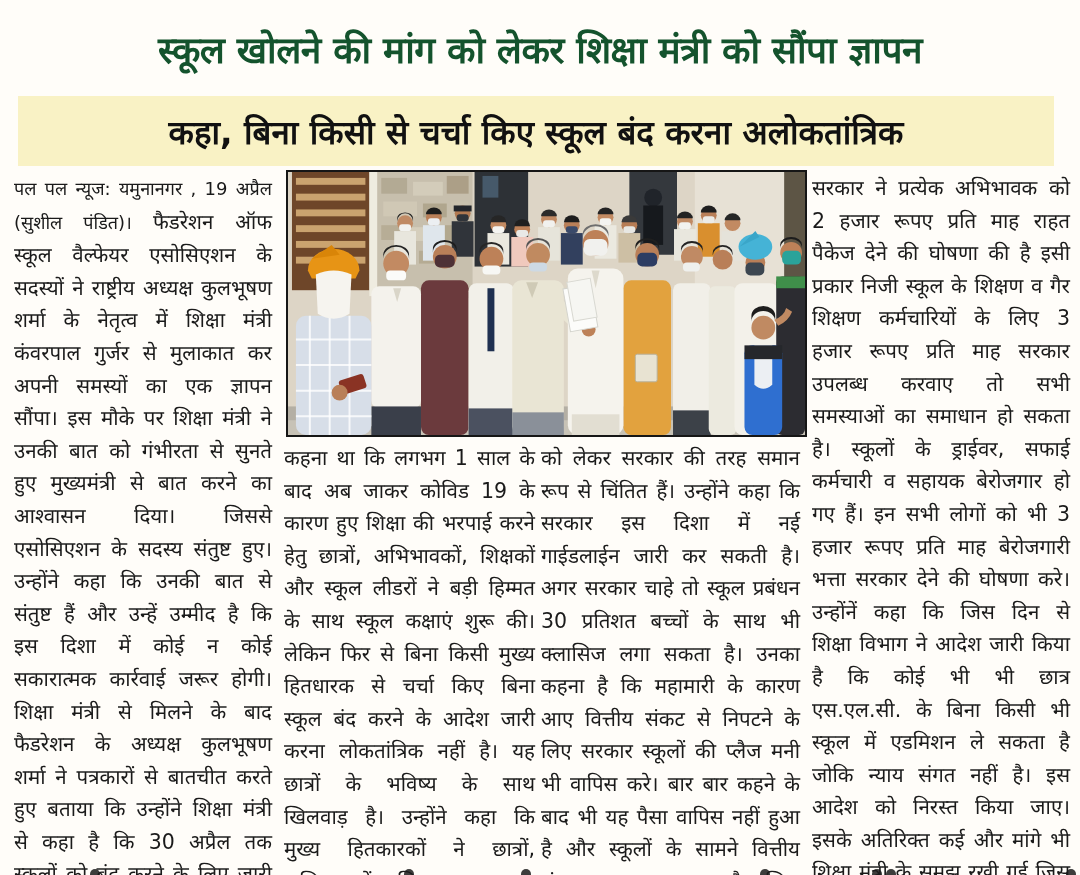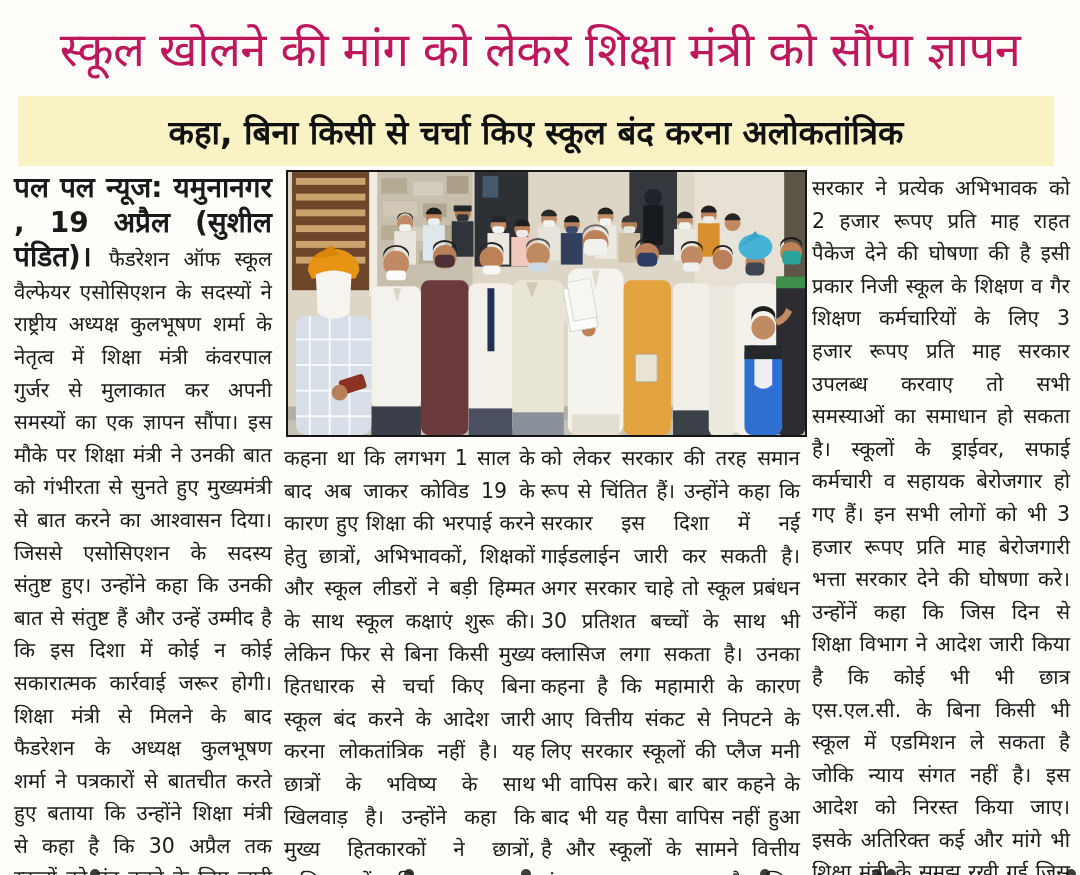--- a/index.html
+++ b/index.html
@@ -8,21 +8,21 @@
     font-family: "DejaVu Sans", sans-serif;
     background:#ffffff;
     color:#121212;
     overflow:hidden;
     position:relative;
   }
   .page { position:absolute; inset:0; width:1080px; height:875px; background:#fffdf9; }
   .headline {
     position:absolute; left:8px; top:6px; width:1064px; height:84px;
     display:flex; align-items:center; justify-content:center;
-    font-size:47px; font-weight:normal; color:#be185d;
+    font-size:37px; font-weight:bold; color:#14532d;
     letter-spacing:-0.5px; white-space:nowrap;
   }
   .subhead-band {
     position:absolute; left:18px; top:96px; width:1036px; height:70px;
     background:#f9f2c5;
     display:flex; align-items:center; justify-content:center;
     font-size:33px; font-weight:bold; color:#111;
     white-space:nowrap;
   }
   .col {
@@ -30,21 +30,21 @@
     font-size:20.5px;
     line-height:32.6px;
     text-align:justify;
     color:#1a1a1a;
     word-spacing:1px;
   }
   .col1 { left:14px;  top:172px; width:258px; height:692px; }
   .col2 { left:284px; top:442px; width:251px; height:422px; }
   .col3 { left:541px; top:442px; width:259px; height:422px; }
   .col4 { left:812px; top:172px; width:258px; height:692px; }
-  .byline { font-weight:bold; font-size:28px; }
+  .byline { font-weight:normal; font-size:18px; }
   .photo-frame {
     position:absolute; left:286px; top:170px; width:521px; height:267px;
     border:2px solid #161616; background:#ddd5c6; overflow:hidden;
   }
   .photo-frame svg { display:block; width:100%; height:100%; }
   .cutoff-strip {
     position:absolute; left:0; top:866px; width:1080px; height:9px;
     overflow:hidden; opacity:0.85;
   }
   .cutoff-strip i {

